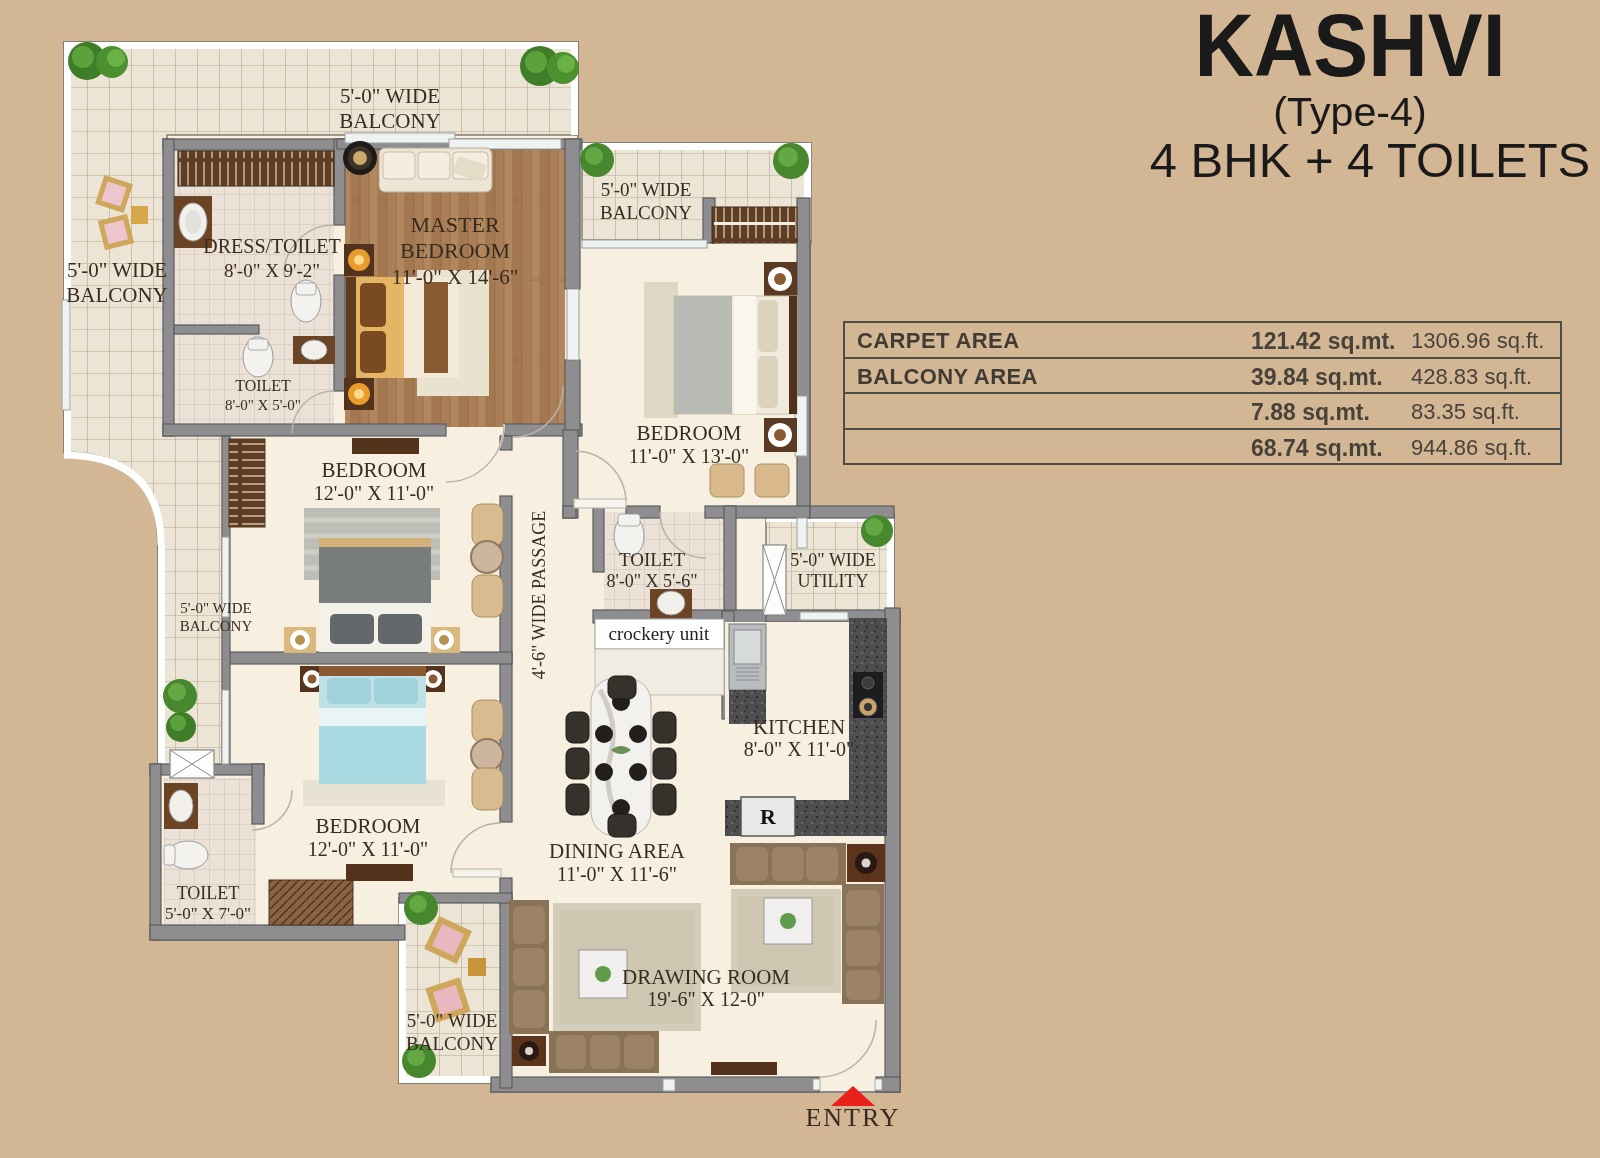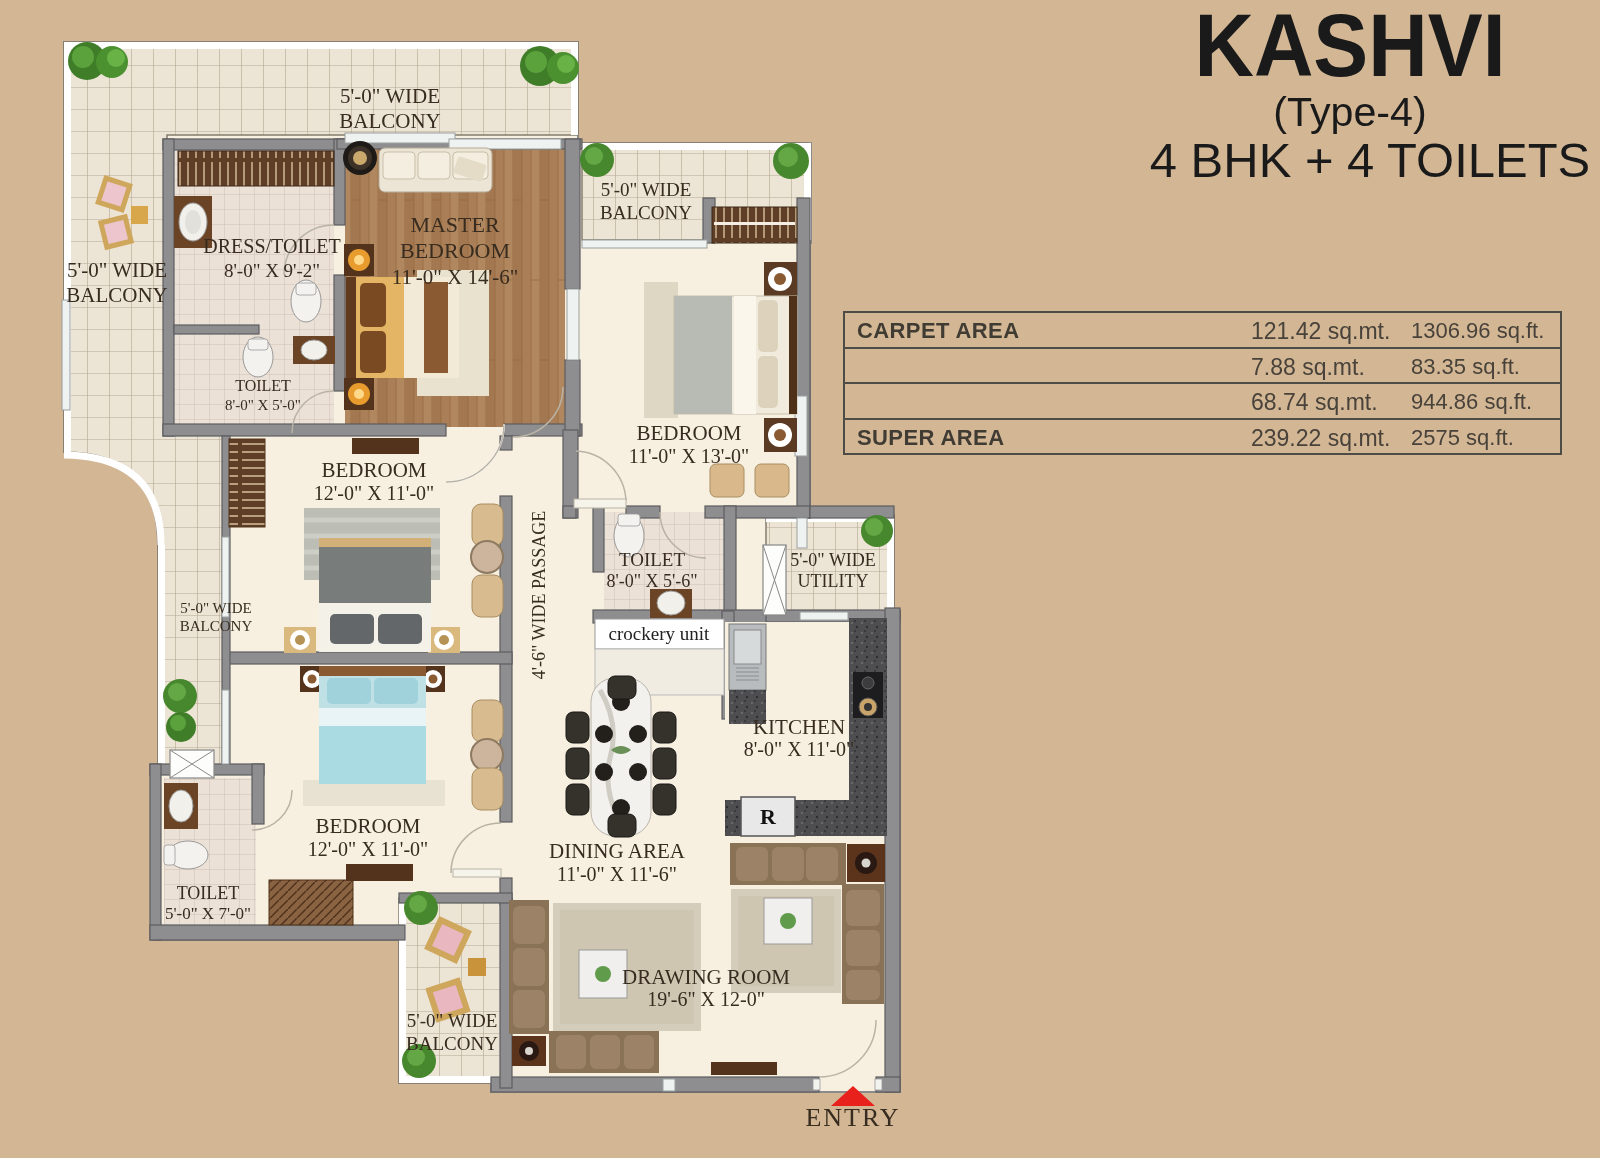--- a/index.html
+++ b/index.html
@@ -1,22 +1,22 @@
 <!DOCTYPE html>
 <html><head>
 <meta charset="utf-8">
 <style>
 html,body{margin:0;padding:0;width:1600px;height:1158px;background:#d3b795;overflow:hidden;}
 #page{position:relative;width:1600px;height:1158px;background:#d3b795;}
 svg{position:absolute;left:0;top:0;}
 .ttl{position:absolute;left:1100px;top:0;width:500px;text-align:center;font-family:"Liberation Sans",sans-serif;color:#1a1a1a;}
 .trow{position:relative;height:33.6px;border:2px solid #4e4c46;margin-top:-2px;color:#403b33;}
-.trow:first-child{margin-top:0;padding-left:8px;}
+.trow:first-child{margin-top:10px;padding-left:8px;}
 .tl{position:absolute;left:12px;top:5px;font-weight:bold;font-size:22px;letter-spacing:0.4px;}
-.t2{position:absolute;left:406px;top:5px;font-size:23px;color:#48423a;}
+.t2{position:absolute;left:406px;top:5px;font-size:23px;color:#48423a;font-weight:bold;}
 .t3{position:absolute;left:566px;top:5px;font-size:22px;color:#48423a;}
 </style>
 </head>
 <body>
 <div id="page">
 <svg width="1600" height="1158" viewBox="0 0 1600 1158">
 <defs>
 <pattern id="balTile" width="22" height="22" patternUnits="userSpaceOnUse">
   <rect width="22" height="22" fill="#ece4d4"></rect>
   <path d="M22 0V22H0" fill="none" stroke="#b6a992" stroke-width="1.2"></path>
@@ -455,27 +455,27 @@
 <div class="ttl" style="top:92px;font-size:40px;line-height:1;transform:scaleX(1.03);">(Type-4)</div>
 <div class="ttl" style="left:1120px;top:137px;font-size:48px;line-height:1;transform:scaleX(1.02);">4 BHK + 4 TOILETS</div>
 
 <div style="position:absolute;left:843px;top:311px;width:719px;font-family:'Liberation Sans',sans-serif;">
 <div class="trow">
         <span class="tl">CARPET AREA</span>
         <span class="t2">121.42 sq.mt.</span>
         <span class="t3">1306.96 sq.ft.</span>
       </div>
 <div class="trow">
+        <span class="tl">BALCONY AREA</span>
+        <span class="t2">39.84 sq.mt.</span>
+        <span class="t3">428.83 sq.ft.</span>
+      </div>
+<div class="trow">
         <span class="t2">7.88 sq.mt.</span>
         <span class="t3">83.35 sq.ft.</span>
       </div>
 <div class="trow">
         <span class="t2">68.74 sq.mt.</span>
         <span class="t3">944.86 sq.ft.</span>
       </div>
-<div class="trow">
-        <span class="tl">SUPER AREA</span>
-        <span class="t2">239.22 sq.mt.</span>
-        <span class="t3">2575 sq.ft.</span>
-      </div>
 </div>
 
 </div>
 
 </body></html>

